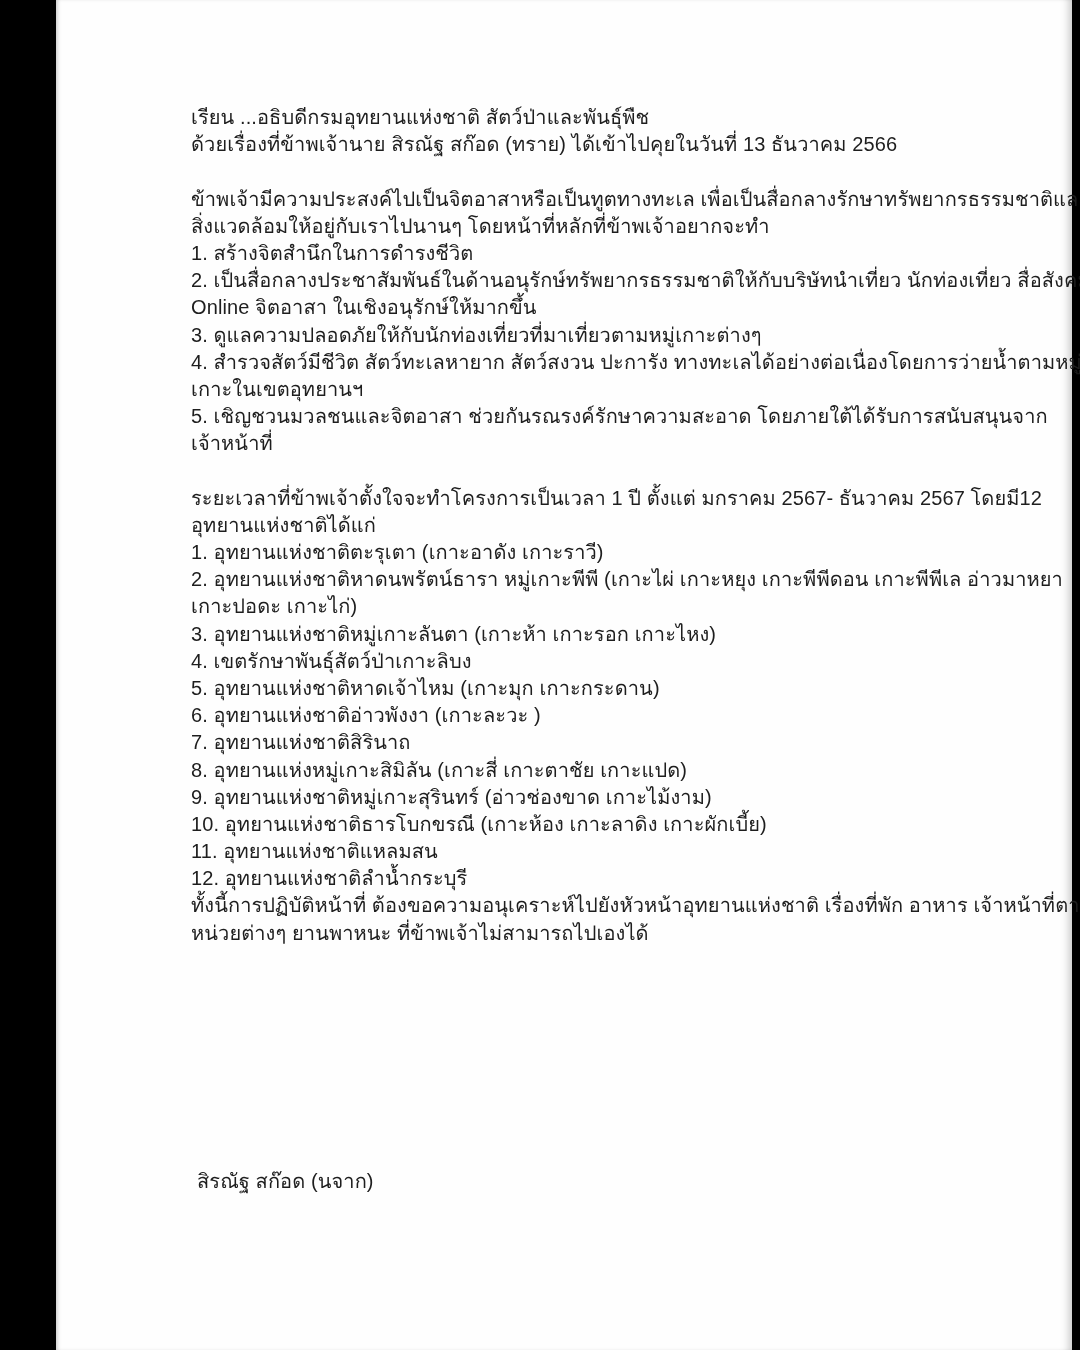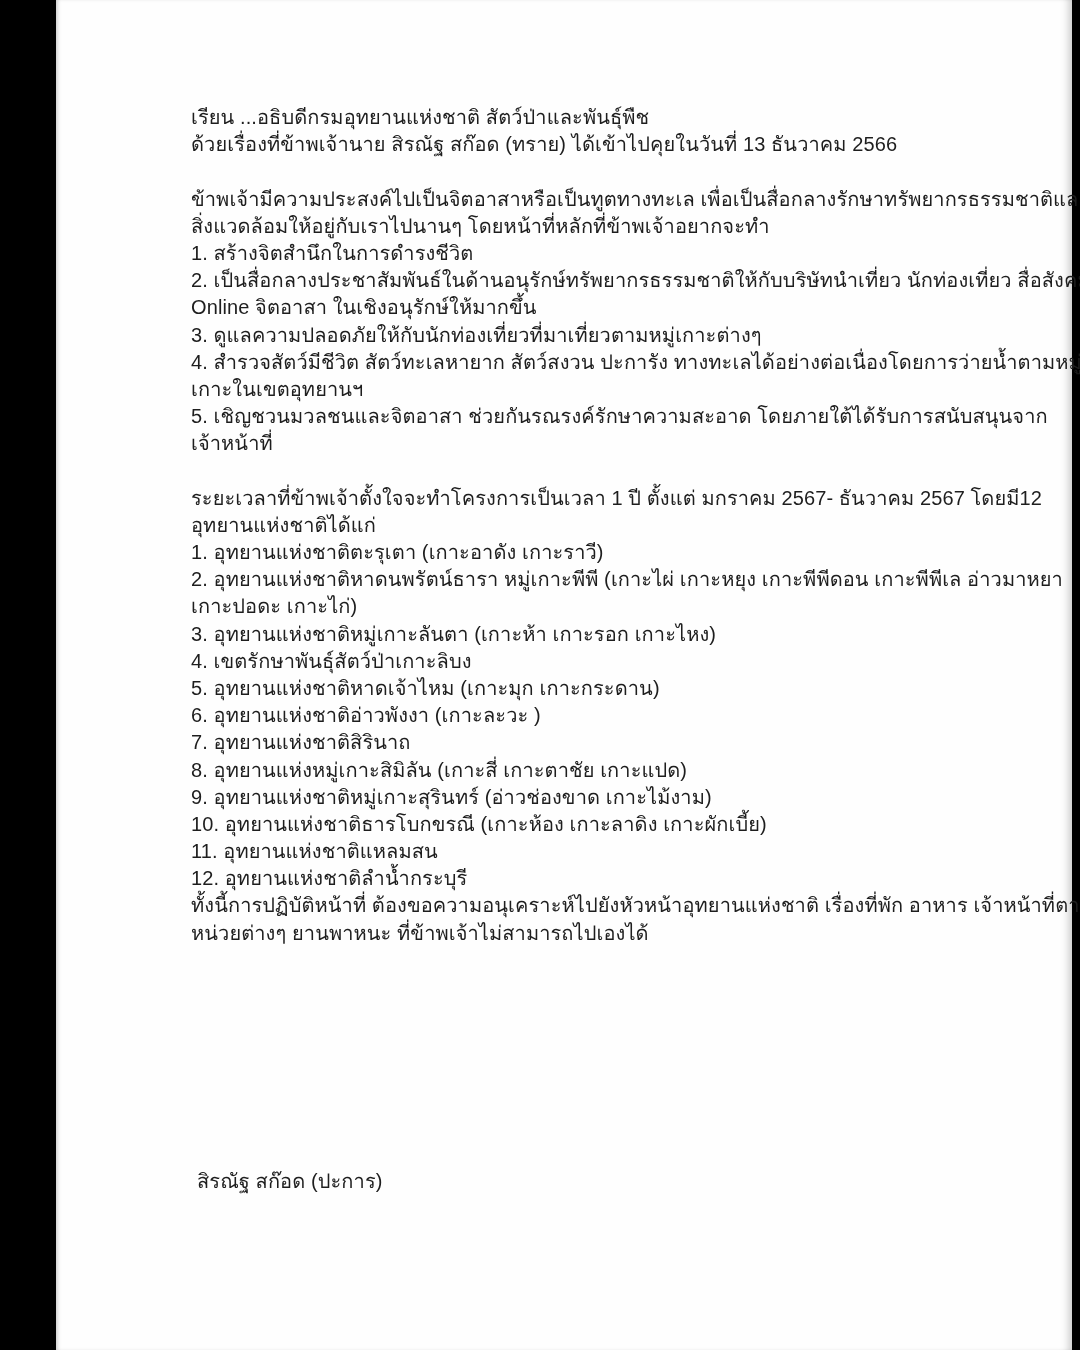--- a/index.html
+++ b/index.html
@@ -100,16 +100,16 @@
           <div class="line">10. อุทยานแห่งชาติธารโบกขรณี (เกาะห้อง เกาะลาดิง เกาะผักเบี้ย)</div>
           <div class="line">11. อุทยานแห่งชาติแหลมสน</div>
           <div class="line">12. อุทยานแห่งชาติลำน้ำกระบุรี</div>
           <div class="line">ทั้งนี้การปฏิบัติหน้าที่ ต้องขอความอนุเคราะห์ไปยังหัวหน้าอุทยานแห่งชาติ เรื่องที่พัก อาหาร เจ้าหน้าที่ตาม</div>
           <div class="line">หน่วยต่างๆ ยานพาหนะ ที่ข้าพเจ้าไม่สามารถไปเองได้</div>
         </div>
 
     </div>
 
     <div class="closing-block">
-      <div class="line signature-indent">สิรณัฐ สก๊อด (ปะการ)</div>
+      <div class="line signature-indent">สิรณัฐ สก๊อด (นจาก)</div>
     </div>
   </div>
 </div>
 
 </body></html>

